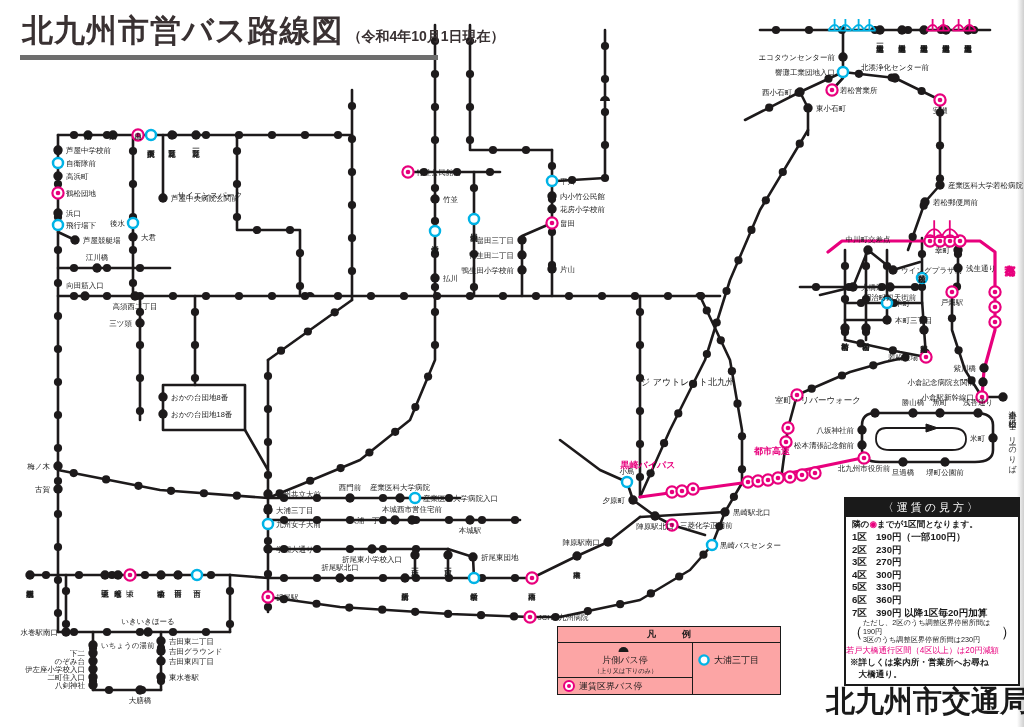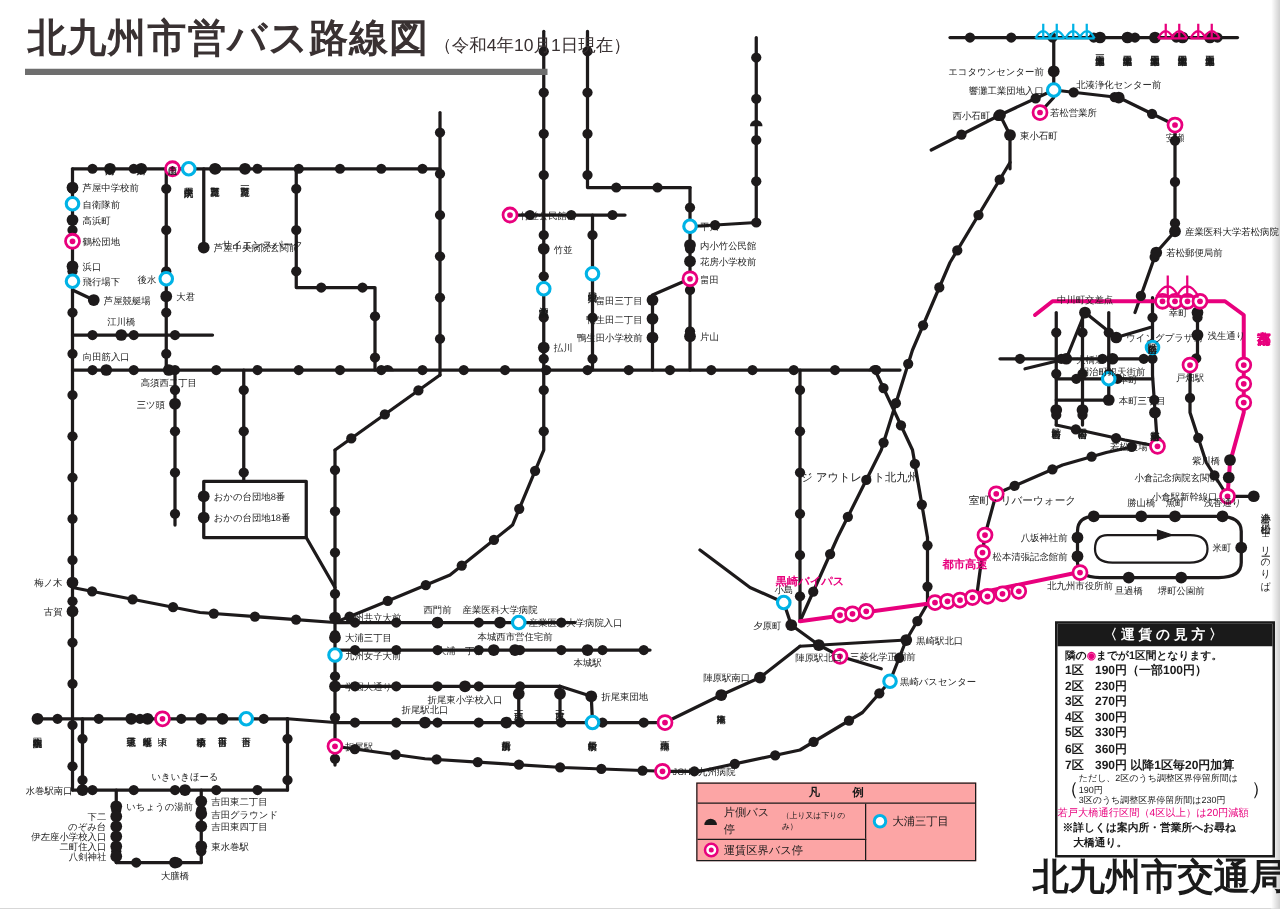--- a/index.html
+++ b/index.html
@@ -3,40 +3,40 @@
 <meta charset="utf-8">
 <style>
   html,body{margin:0;padding:0;background:#9f9f9f;}
   #page{position:relative;width:1024px;height:727px;background:#ffffff;overflow:hidden;
         font-family:"Liberation Sans",sans-serif;color:#1a1a1a;}
   #edge-strip{position:absolute;right:0;top:0;width:7px;height:727px;
               background:linear-gradient(to right,#ffffff,#cfcfcf);}
   
   #title-wrap{position:absolute;left:22px;top:10px;z-index:3;white-space:nowrap;}
   #title-main{font-size:31px;font-weight:900;color:#393132;letter-spacing:1px;}
-  #title-date{font-size:14px;font-weight:400;color:#393132;margin-left:4px;}
+  #title-date{font-size:14px;font-weight:700;color:#393132;margin-left:4px;}
   #title-underline{position:absolute;left:20px;top:55px;width:418px;height:5px;background:#6e6e6e;z-index:3;}
   
   #map{position:absolute;left:0;top:0;z-index:1;}
   
   #legend{position:absolute;left:557px;top:626px;width:222px;z-index:4;background:#fca5a5;
           border:1.6px solid #1a1a1a;font-size:9px;}
   #legend-header{text-align:center;border-bottom:1.2px solid #1a1a1a;padding:1px 0;
                  font-weight:700;letter-spacing:26px;text-indent:26px;}
   .lg-row{display:flex;}
   .lg-cell{display:flex;align-items:center;padding:1px 3px;}
   .lg-icon{width:15px;display:flex;justify-content:center;margin-right:3px;flex:none;}
-  #lg-a{width:128px;border-right:1.2px solid #1a1a1a;}
+  #lg-a{width:128px;border-right:1.2px solid #1a1a1a;flex-direction:column;}
   #lg-b{flex:1;}
   #lg-c{width:128px;border-top:1.2px solid #1a1a1a;border-right:1.2px solid #1a1a1a;}
   .lg-note{font-size:6.3px;margin-left:1px;}
   
   #farebox{position:absolute;left:844px;top:497px;width:172px;z-index:4;background:#fff;
            border:2.2px solid #1a1a1a;padding:0 0 3px 0;}
-  #farebox-title{background:#1a1a1a;color:#fff;font-weight:700;font-size:11px;
+  #farebox-title{background:#1a1a1a;color:#fff;font-weight:400;font-size:11px;
                  text-align:center;letter-spacing:3px;padding:1px 0 2px 0;}
   #fare-intro{font-size:8.6px;font-weight:700;padding:2px 4px 0 6px;}
   #fare-intro .sym{color:#e8007d;}
   .fare-row{display:flex;font-size:9.6px;font-weight:700;padding:0 6px;line-height:12.6px;}
   .fare-zone{width:24px;flex:none;}
   #fare-note{display:flex;align-items:center;padding:0 2px;line-height:8.4px;}
   .big-paren{font-size:15px;font-weight:400;}
   #fare-note .mid{font-size:7.2px;}
   #fare-discount{color:#e8007d;font-size:8.2px;font-weight:400;padding:1px 0;}
   .fare-info{font-size:8.6px;font-weight:700;padding:0 4px;}

